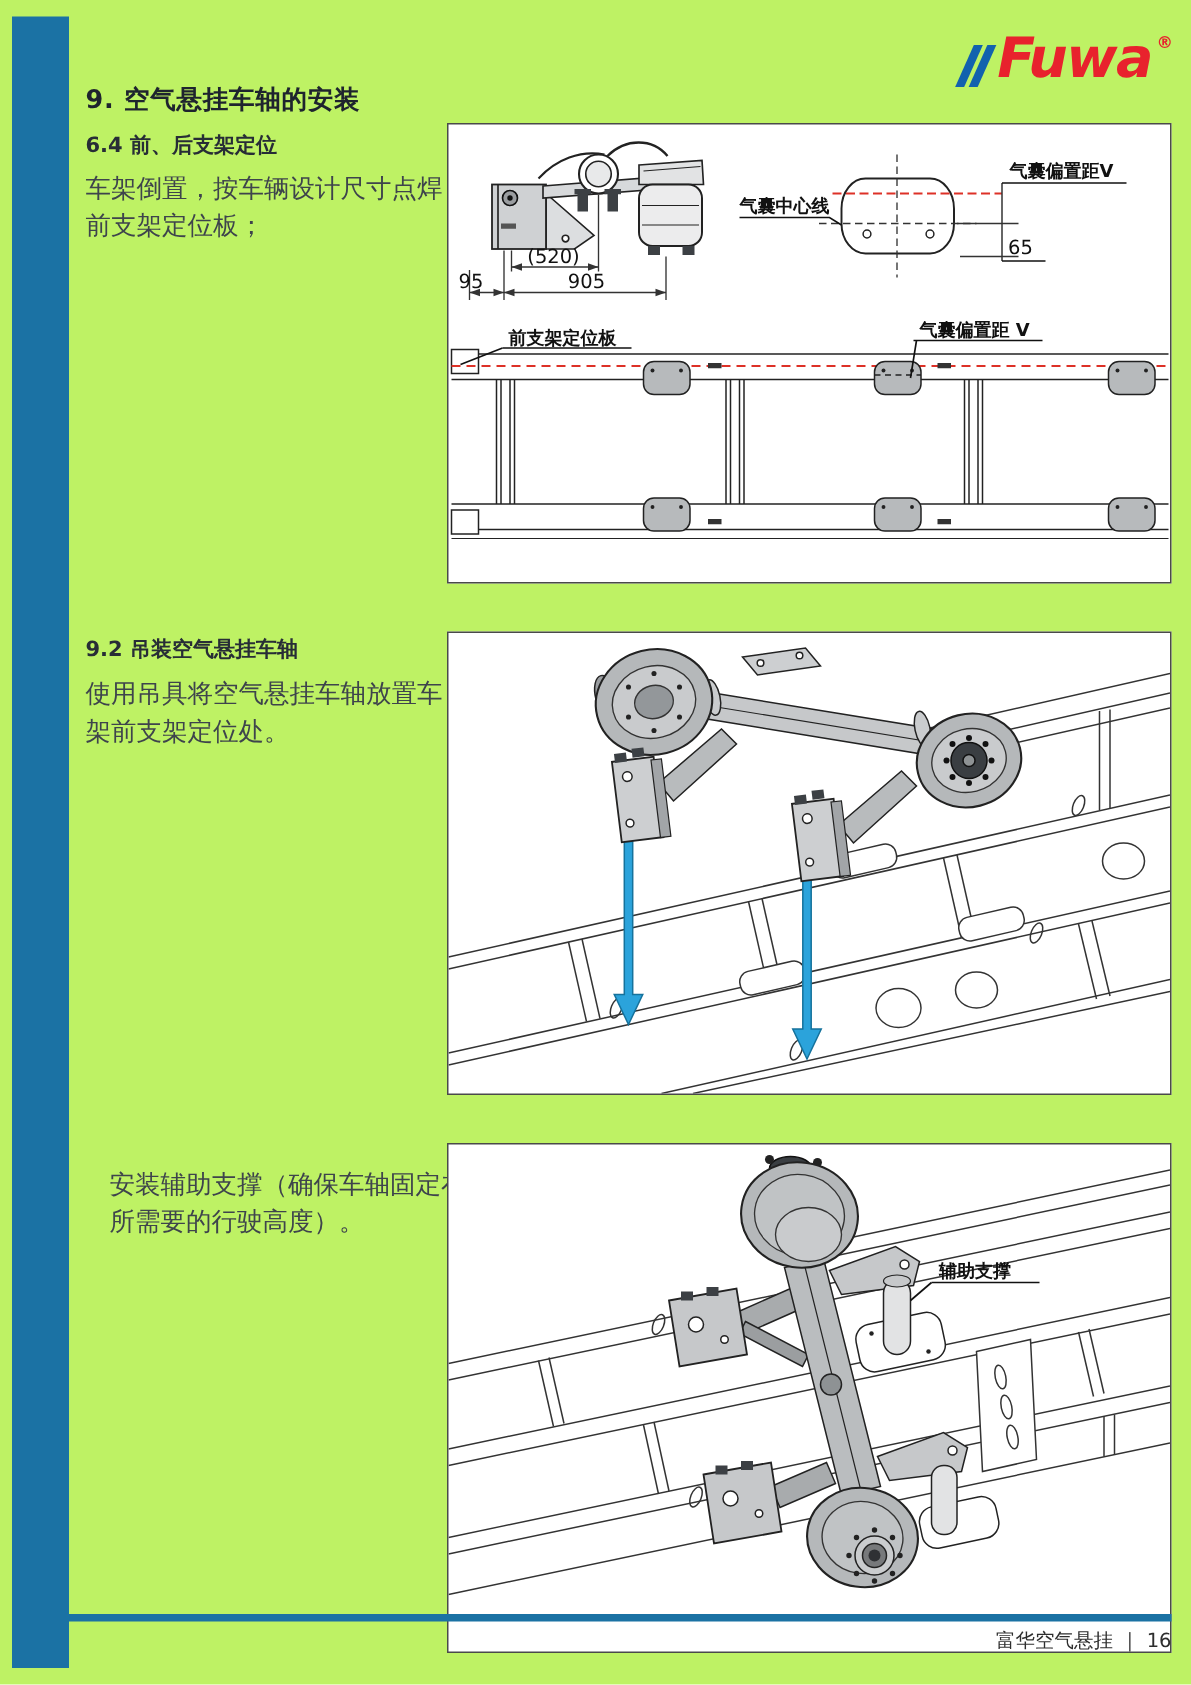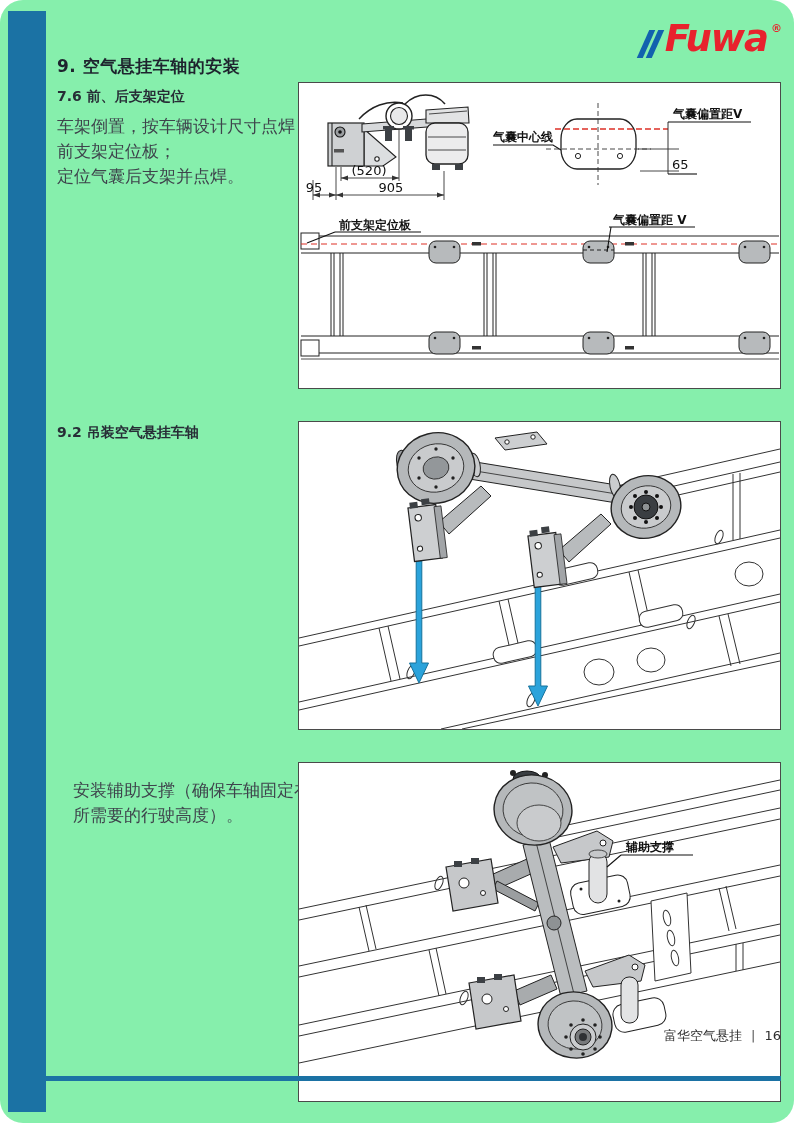--- a/index.html
+++ b/index.html
@@ -7,22 +7,22 @@
     --red:#dd3127;
     --arrow:#2ba3db;
     --arrow-edge:#15729c;
     --logo-red:#e8222d;
     --stripe:#1262ae;
     --ink:#222;
   }
   *{box-sizing:border-box;margin:0;padding:0;}
   html,body{background:#fff;}
   .page{
-    position:relative;width:794px;height:1123px;background:#86efac;overflow:hidden;
-    font-family:"DejaVu Sans","Liberation Sans",sans-serif;color:#333;border-radius:23px;
+    position:relative;width:794px;height:1123px;background:#bef264;overflow:hidden;
+    font-family:"DejaVu Sans","Liberation Sans",sans-serif;color:#333;
   }
   .sidebar{position:absolute;left:8px;top:11px;width:38px;height:1101px;background:var(--blue);}
   
   .logo{position:absolute;top:20px;right:12px;display:flex;align-items:flex-start;}
   .logo-stripes{display:flex;margin-top:10px;margin-right:4px;}
   .logo-stripe{width:6px;height:28px;background:var(--stripe);transform:skewX(-24deg);margin-right:3px;}
   .logo-text{font-size:37px;line-height:38px;font-weight:bold;font-style:italic;color:var(--logo-red);letter-spacing:-1px;}
   .logo-reg{font-size:11px;color:var(--logo-red);margin:2px 0 0 3px;font-weight:bold;}
   
   .title9{position:absolute;left:57px;top:55px;font-size:17px;font-weight:bold;color:#1e242e;letter-spacing:0.5px;}
@@ -37,48 +37,50 @@
   .figbox{position:absolute;left:298px;width:483px;border:1px solid #4a4a4a;background:#fff;}
   .fig1{top:82px;height:307px;}
   .fig2{top:421px;height:309px;}
   .fig3{top:762px;height:340px;}
   svg{display:block;}
   svg text{font-family:"DejaVu Sans","Liberation Sans",sans-serif;}
   .cn-label{font-size:12px;font-weight:bold;fill:#111;}
   .dim-num{font-size:13px;fill:#111;}
   
   .footer-rule{position:absolute;left:44px;top:1076px;width:737px;height:5px;background:var(--blue);}
-  .footer{position:absolute;right:13px;top:1027px;font-size:13px;color:#2e2e2e;}
+  .footer{position:absolute;right:13px;top:1085px;font-size:13px;color:#2e2e2e;}
   .footer .sep{padding:0 9px;color:#555;}
 </style>
 </head>
 <body>
 
 <div class="page">
 
   <div class="sidebar"></div>
 
   <div class="logo">
     <div class="logo-stripes">
       <div class="logo-stripe"></div>
       <div class="logo-stripe"></div>
     </div>
     <span class="logo-text">Fuwa</span>
     <span class="logo-reg">®</span>
   </div>
 
   <div class="title9">9. 空气悬挂车轴的安装</div>
 
-  <div class="h2 h2-91">7.6 前、后支架定位</div>
+  <div class="h2 h2-91">6.4 前、后支架定位</div>
   <div class="bodytext b91">
     <p>车架倒置，按车辆设计尺寸点焊前支架定位板；</p>
-    <p>定位气囊后支架并点焊。</p>
   </div>
 
   <div class="h2 h2-92">9.2 吊装空气悬挂车轴</div>
+  <div class="bodytext b92">
+    <p>使用吊具将空气悬挂车轴放置车架前支架定位处。</p>
+  </div>
 
   <div class="bodytext b93">
     <p>安装辅助支撑（确保车轴固定在所需要的行驶高度）。</p>
   </div>
 
   <div class="figbox fig1">
     <svg width="481" height="305" viewBox="0 0 481 305">
 
       <g stroke-width="1.1">
         <polygon points="65,46 97,74 84,83 65,83" fill="#dcdee0" stroke="#222"></polygon>

